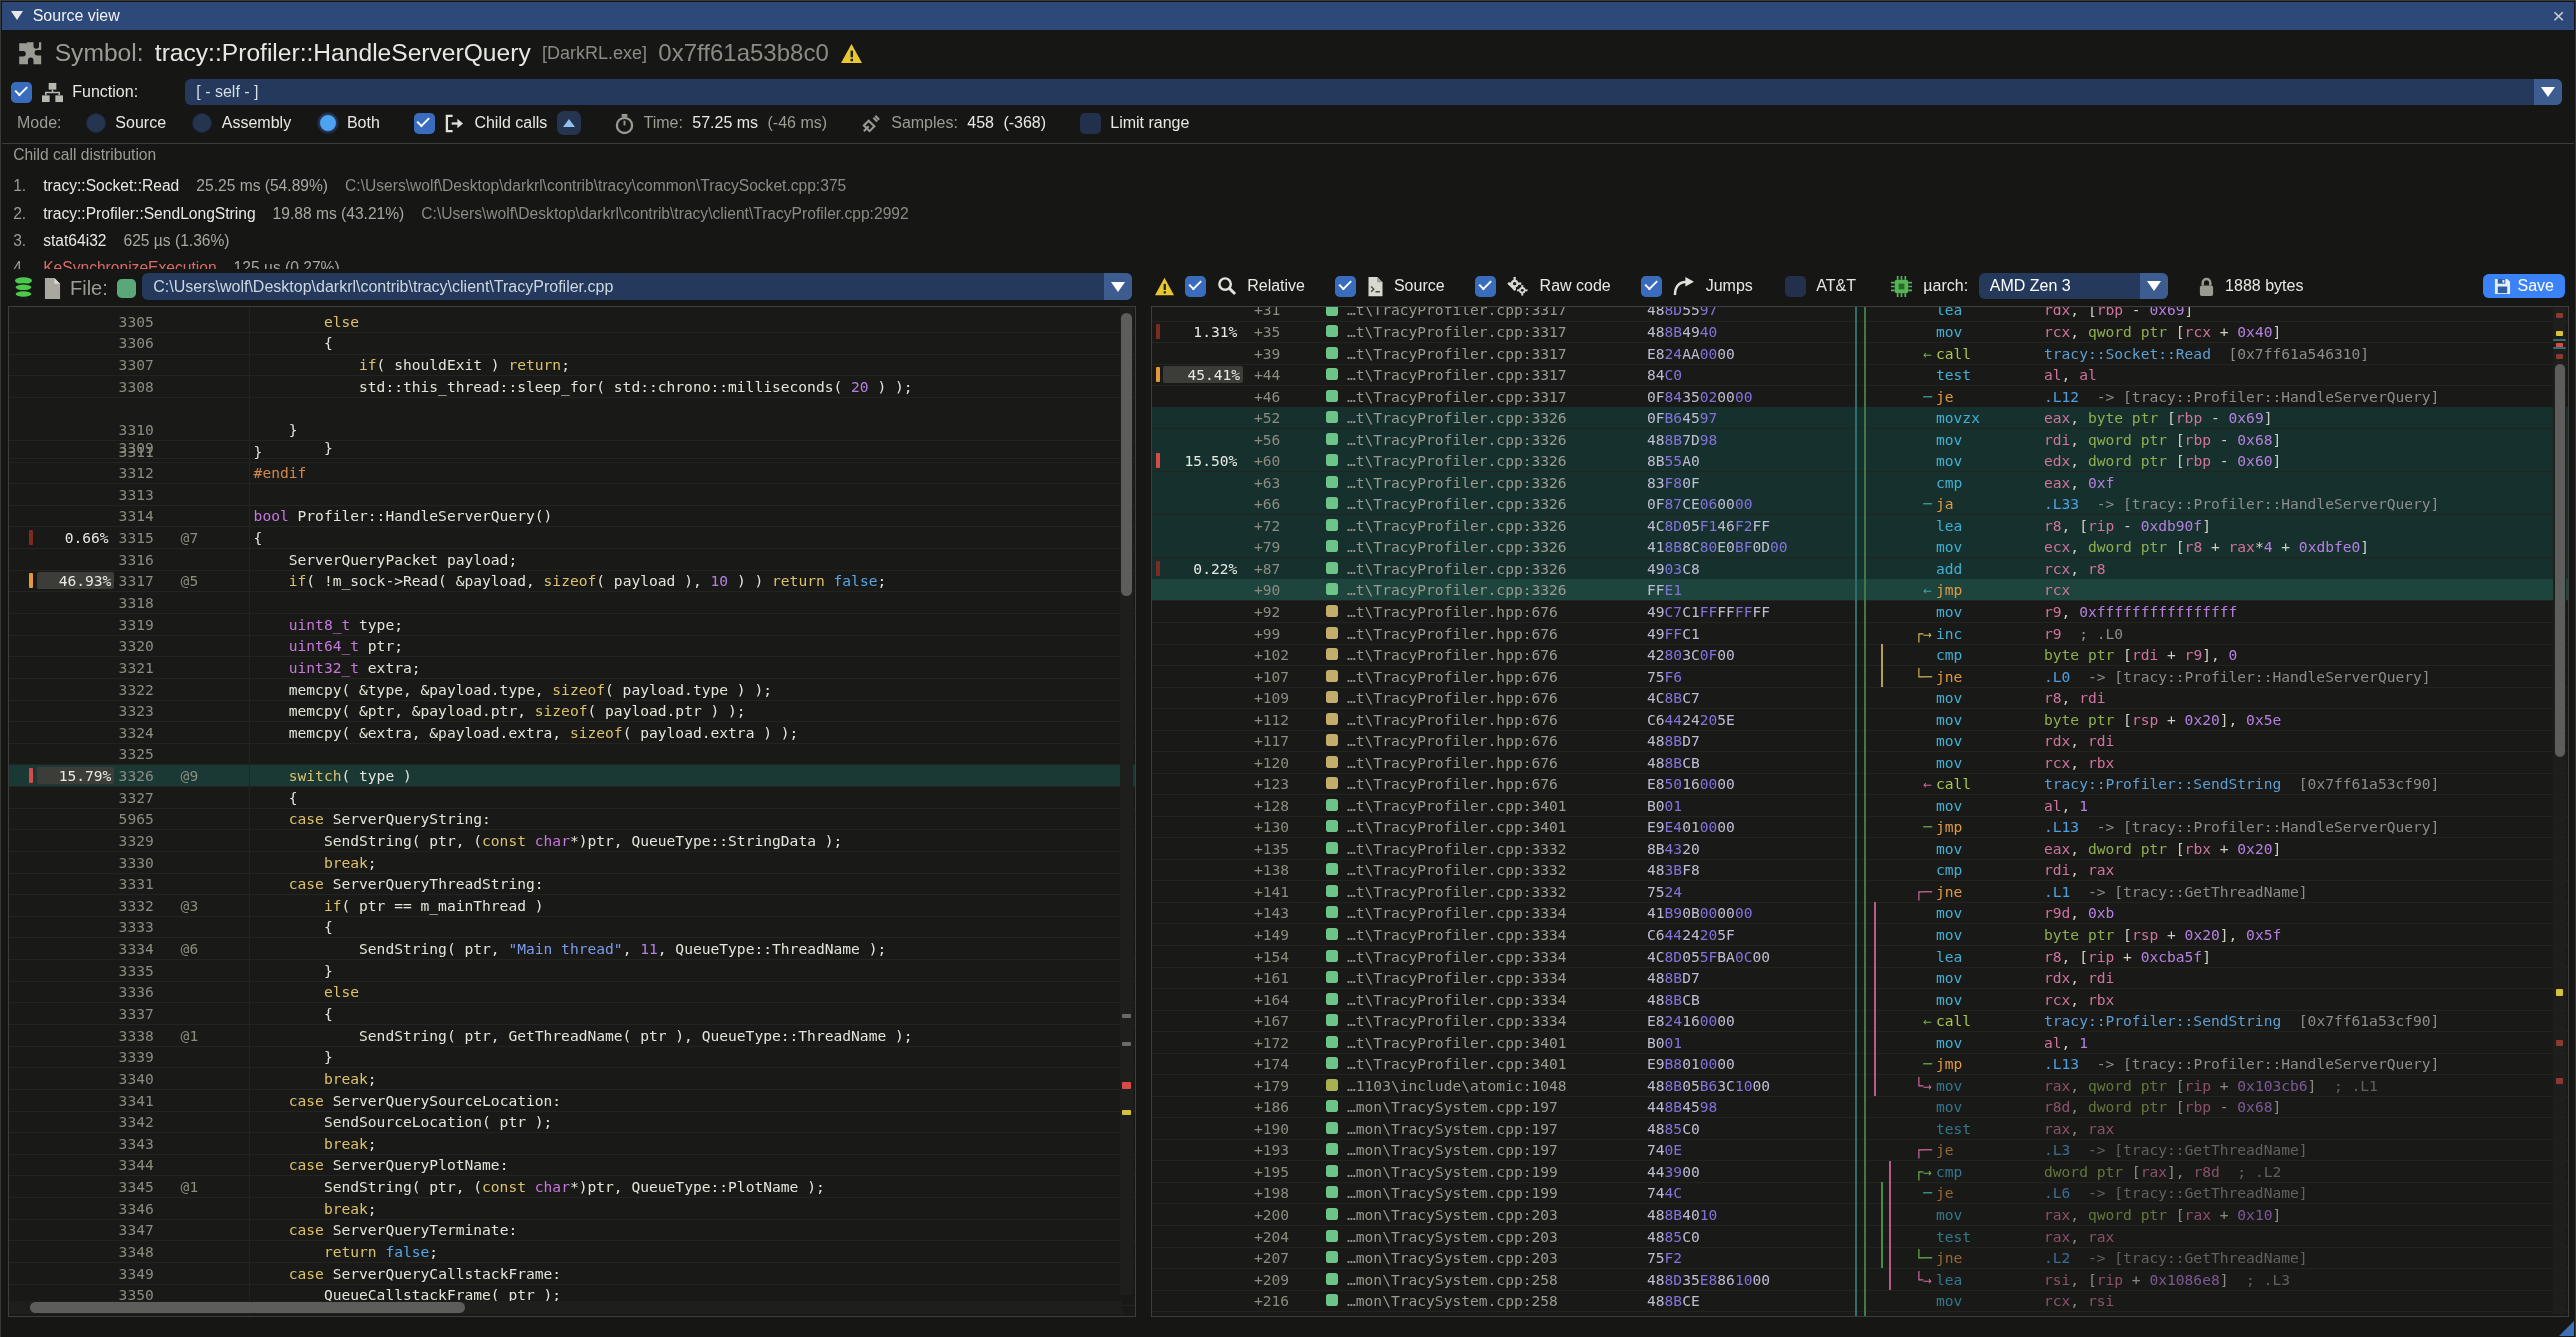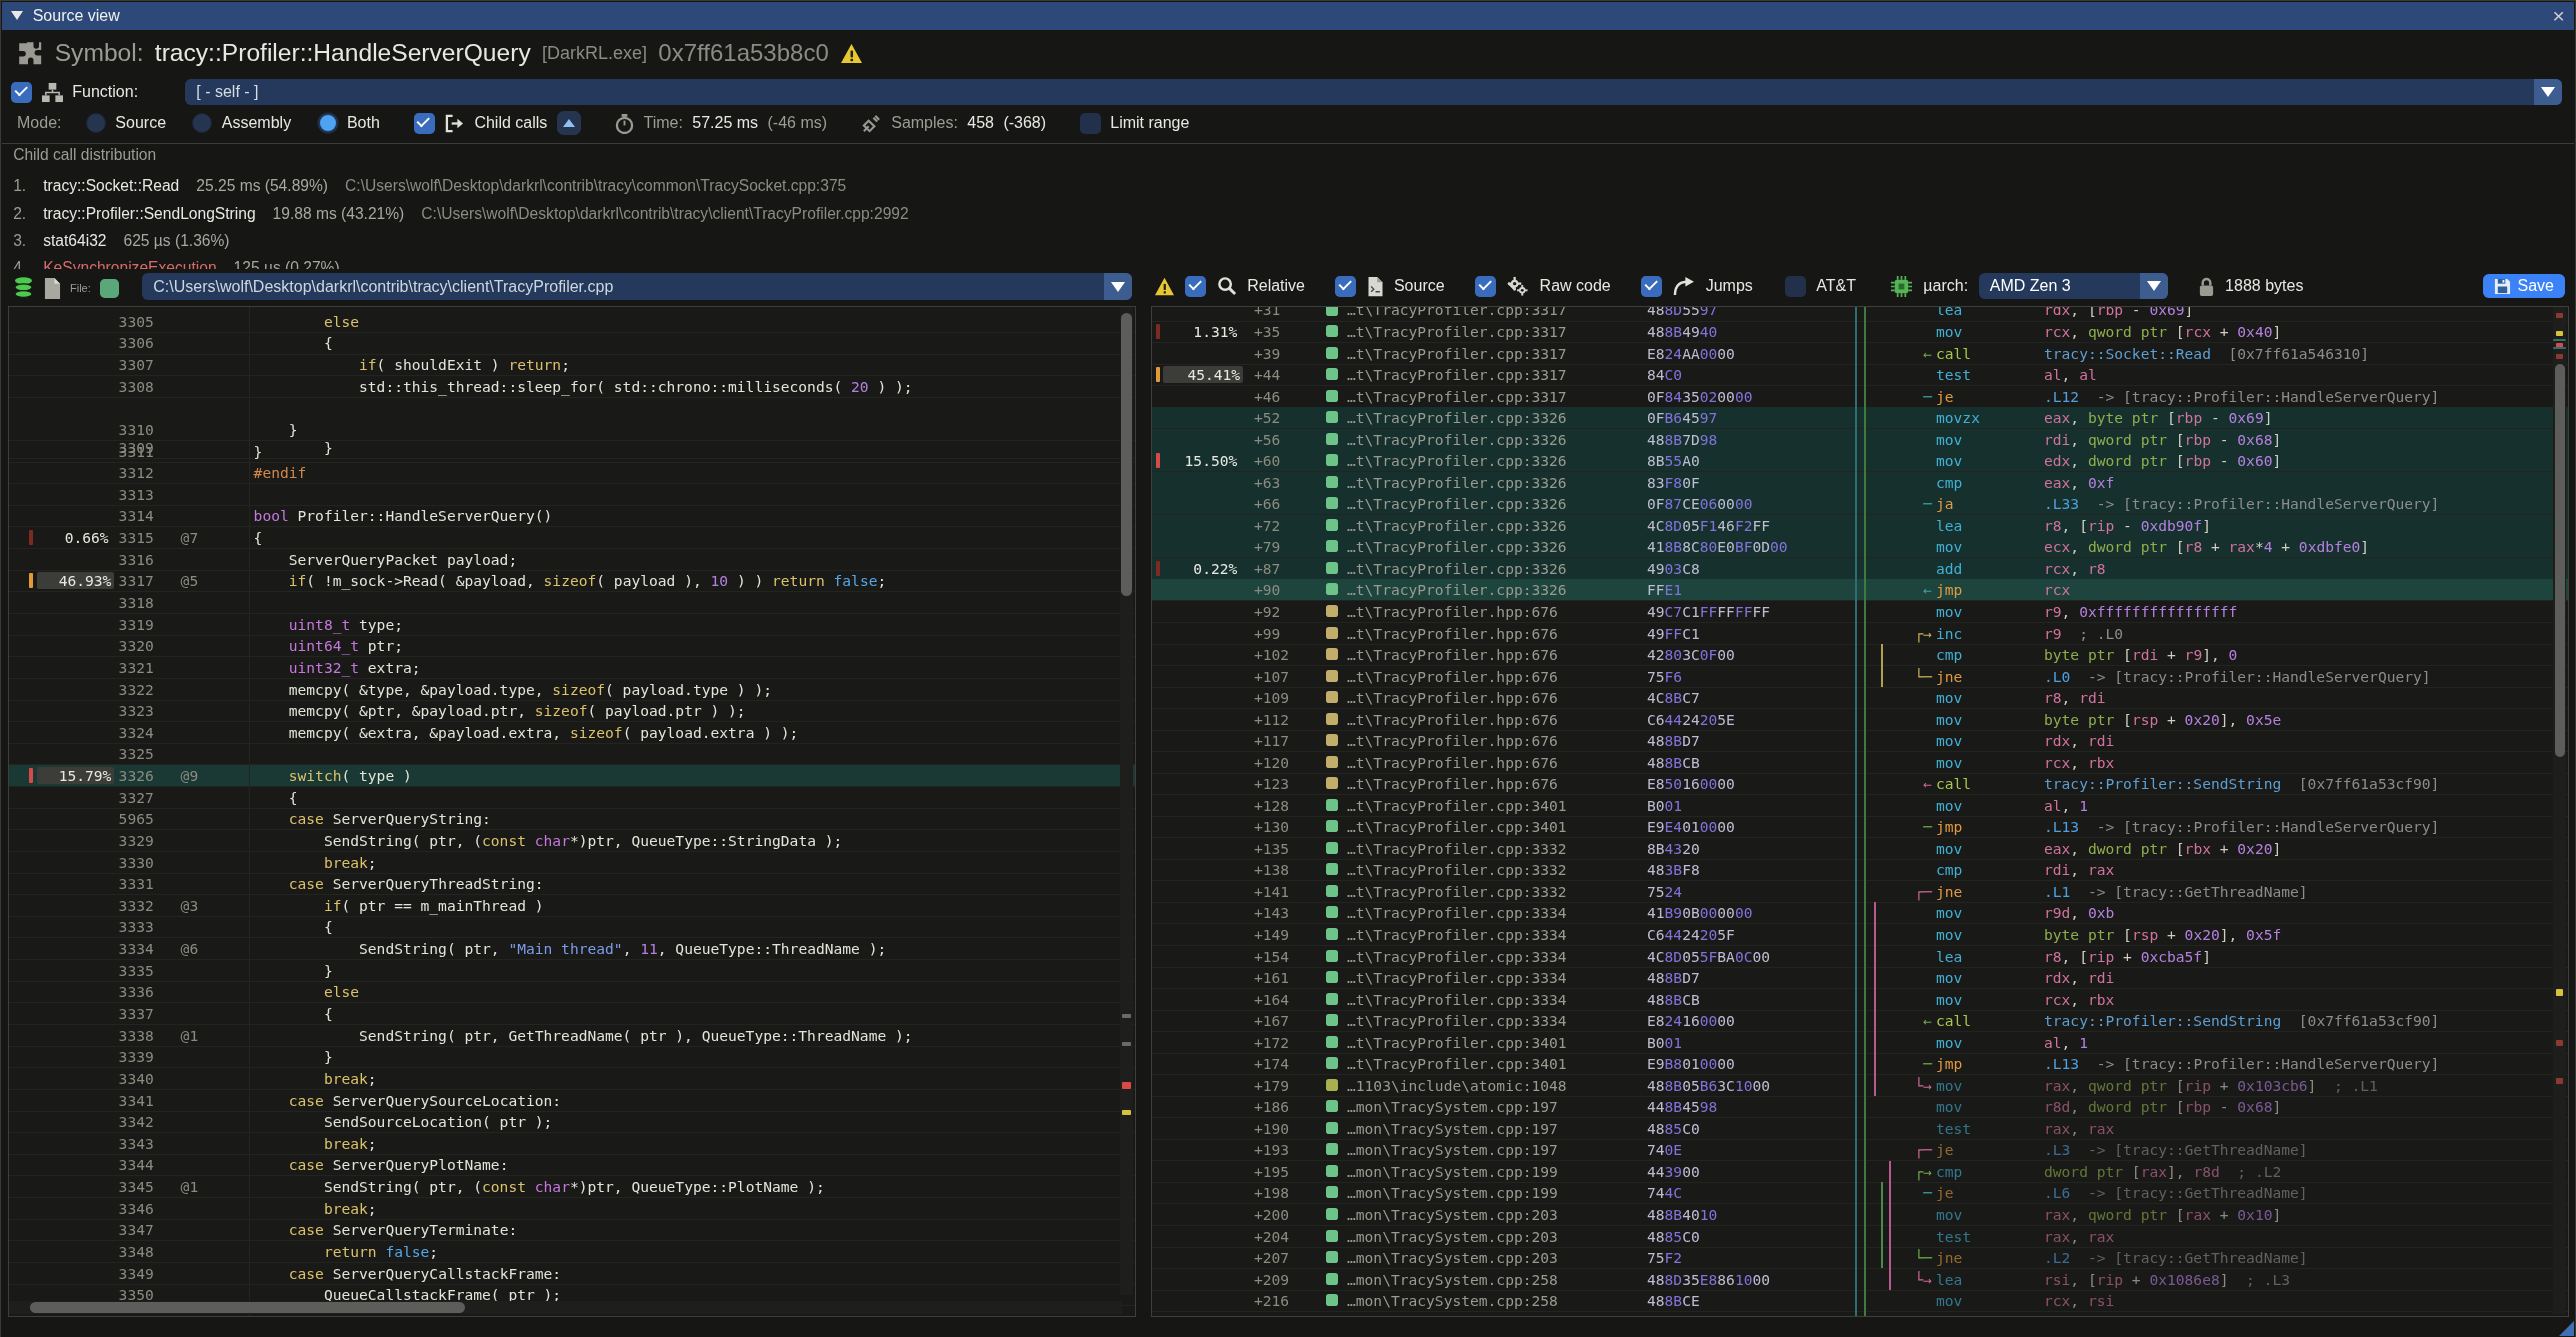--- a/index.html
+++ b/index.html
@@ -166,21 +166,21 @@
         <span style="color:#a8a8a0;">625 µs (1.36%)</span>
       </div>
       <div class="row-flex" style="left: 13.2px; top: 112px; height: 24.6px; gap: 17px; font-size: 15.6px;">
         <span class="lbl">4.</span>
         <span style="color:#d96a6a;">KeSynchronizeExecution</span>
         <span style="color:#a8a8a0;">125 µs (0.27%)</span>
       </div>
     </div>
 </div>
 
-<div class="row-flex" style="left:13.2px;top:274px;height:28px;gap:9.4px;font-size:11px;">
+<div class="row-flex" style="left:13.2px;top:274px;height:28px;gap:9.4px;font-size:20px;">
   <svg class="icon" width="21" height="24.6" viewBox="0 0 22 26">
       <ellipse cx="11" cy="5" rx="9" ry="3.6" fill="#4dc94d"></ellipse>
       <ellipse cx="11" cy="12" rx="9" ry="3.6" fill="#4dc94d" stroke="#191917" stroke-width="1.4"></ellipse>
       <ellipse cx="11" cy="19" rx="9" ry="3.6" fill="#4dc94d" stroke="#191917" stroke-width="1.4"></ellipse>
     </svg>
   <svg class="icon" width="17" height="23" viewBox="0 0 18 24">
       <path d="M1 1h10l6 6v16H1z" fill="#a8a8a0"></path>
       <path d="M11 1v6h6z" fill="#d8d8d0"></path>
     </svg>
   <span class="lbl">File:</span>

